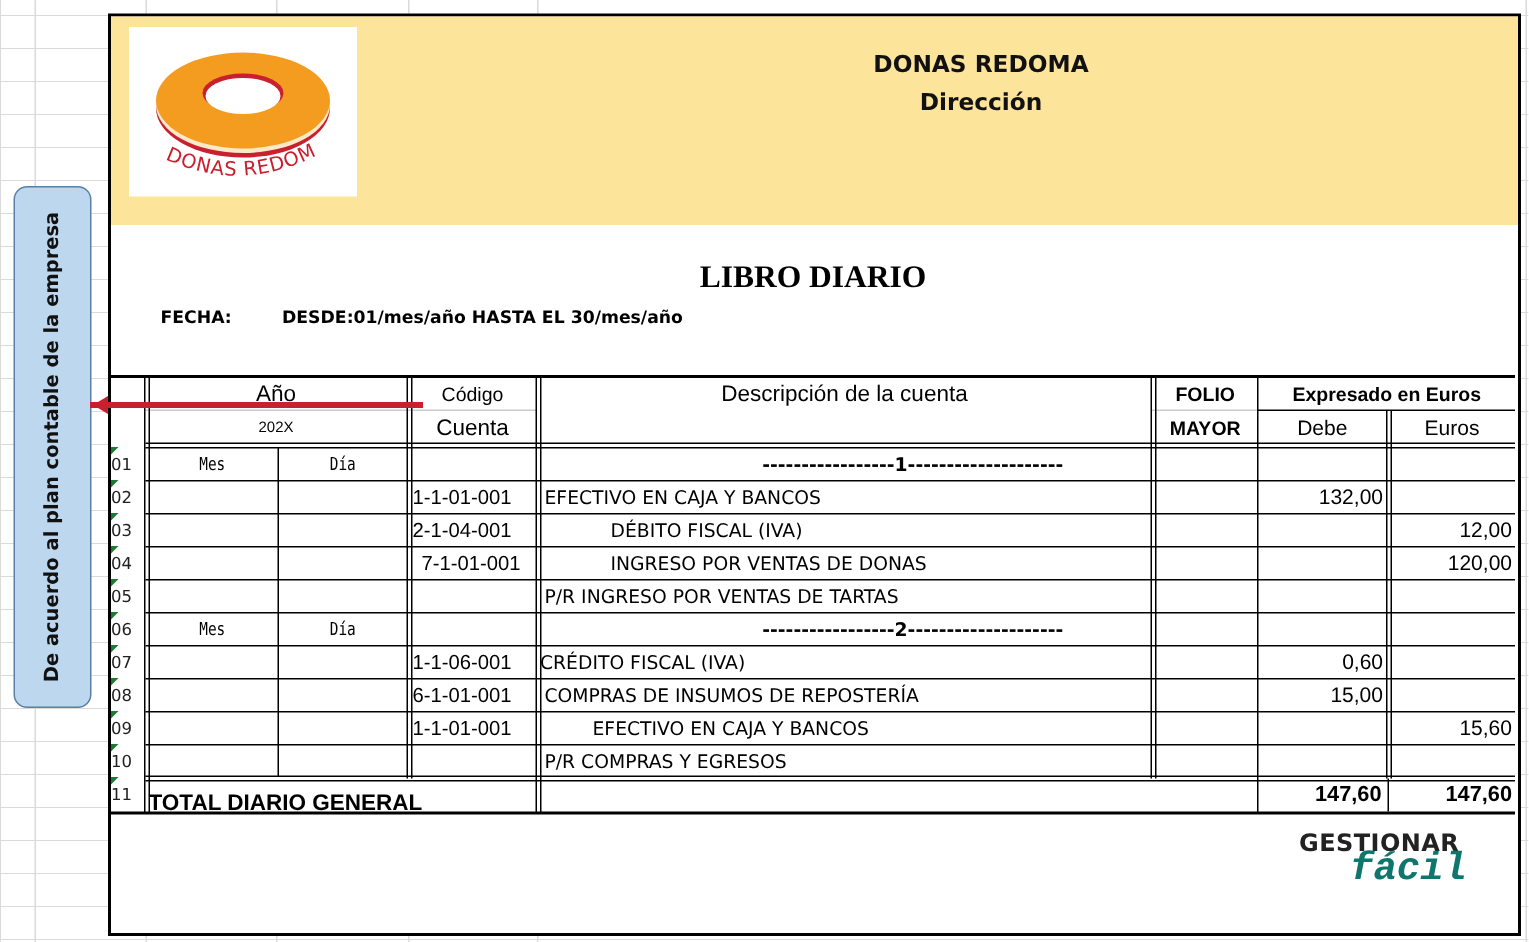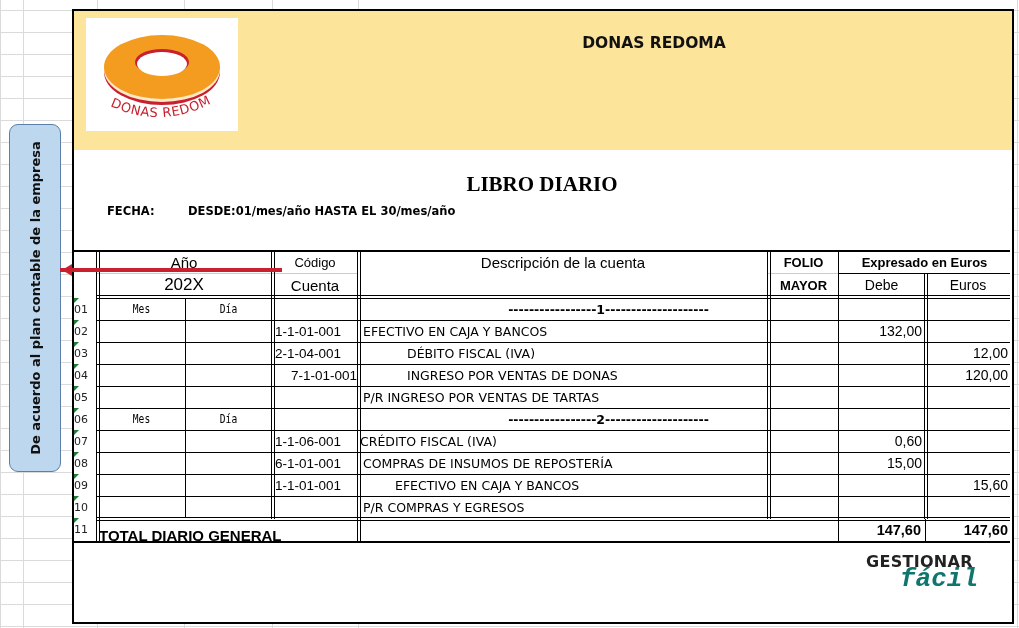--- a/index.html
+++ b/index.html
@@ -57,20 +57,21 @@
         <ellipse cx="76" cy="44" rx="27" ry="13" fill="#c8202e"></ellipse>
         <ellipse cx="76" cy="46" rx="25" ry="12" fill="#fff"></ellipse>
         <path id="arc" d="M24 88 Q76 112 128 84" fill="none"></path>
         <text font-family="DejaVu Sans, sans-serif" font-size="13" fill="#c8202e" letter-spacing="0.5">
           <textPath href="#arc">DONAS REDOMA</textPath>
         </text>
       </svg>
     </div>
     <div class="co">
       <div>DONAS REDOMA</div>
+      <div>Dirección</div>
     </div>
   </div>
 </div>
 
 <div class="title" style="left:73px">LIBRO DIARIO</div>
 <div class="fecha" style="left:107px">FECHA:</div>
 <div class="fecha" style="left:188px">DESDE:01/mes/año HASTA EL 30/mes/año</div>
 
 <div class="hline" style="left:74px;width:936px;top:250px;border-top-width:2px"></div>
 <div class="hline" style="left:97px;width:175px;top:273px;border-color:#ccc"></div>
@@ -94,21 +95,21 @@
 <div class="vdbl" style="left:96px;top:251px;height:291px"></div>
 <div class="vsg" style="left:185px;top:298px;height:220px"></div>
 <div class="vdbl" style="left:271px;top:251px;height:268px"></div>
 <div class="vdbl" style="left:357px;top:251px;height:291px"></div>
 <div class="vdbl" style="left:767px;top:251px;height:268px"></div>
 <div class="vsg" style="left:838px;top:251px;height:291px"></div>
 <div class="vdbl" style="left:924px;top:274px;height:245px"></div>
 <div class="vsg" style="left:925px;top:519px;height:22px"></div>
 
 <div class="cell" style="left:97px;top:251px;width:174px;height:22px;justify-content:center;font-size:15px">Año</div>
-<div class="cell" style="left:97px;top:274px;width:174px;height:22px;justify-content:center;font-size:17px">202X</div>
+<div class="cell" style="left:97px;top:274px;width:174px;height:22px;justify-content:center;font-size:10px">202X</div>
 <div class="cell" style="left:273px;top:251px;width:84px;height:22px;justify-content:center;font-size:13px">Código</div>
 <div class="cell" style="left:273px;top:274px;width:84px;height:22px;justify-content:center;font-size:15px">Cuenta</div>
 <div class="cell" style="left:359px;top:251px;width:408px;height:22px;justify-content:center;font-size:15px">Descripción de la cuenta</div>
 <div class="cell" style="left:769px;top:251px;width:69px;height:22px;justify-content:center;font-size:13px;font-weight:bold">FOLIO</div>
 <div class="cell" style="left:769px;top:274px;width:69px;height:22px;justify-content:center;font-size:13px;font-weight:bold">MAYOR</div>
 <div class="cell" style="left:839px;top:251px;width:171px;height:22px;justify-content:center;font-size:13px;font-weight:bold">Expresado en Euros</div>
 <div class="cell" style="left:839px;top:274px;width:85px;height:22px;justify-content:center;font-size:14px">Debe</div>
 <div class="cell" style="left:926px;top:274px;width:84px;height:22px;justify-content:center;font-size:14px">Euros</div>
 
 <div id="rows">
@@ -136,21 +137,21 @@
     <div class="cell" style="left:186px;top:342px;width:85px;height:22px;justify-content:center;font-family:'DejaVu Sans Mono',monospace;font-size:12px;transform:scaleX(0.8)"></div>
     <div class="cell" style="left:274px;top:342px;width:83px;height:22px;padding-left:1px;font-size:13.5px">2-1-04-001</div>
     <div class="cell" style="left:360px;top:342px;width:407px;height:22px;font-family:'DejaVu Sans',sans-serif;font-size:12.5px;padding-left:47px;">DÉBITO FISCAL (IVA)</div>
     <div class="cell" style="left:770px;top:342px;width:68px;height:22px"></div>
     <div class="cell" style="left:840px;top:342px;width:82px;height:22px;justify-content:flex-end;font-size:14px"></div>
     <div class="cell" style="left:927px;top:342px;width:81px;height:22px;justify-content:flex-end;font-size:14px">12,00</div>
     <div class="tri" style="top:364px"></div>
     <div class="rownum" style="top:369px">04</div>
     <div class="cell" style="left:98px;top:364px;width:87px;height:22px;justify-content:center;font-family:'DejaVu Sans Mono',monospace;font-size:12px;transform:scaleX(0.8)"></div>
     <div class="cell" style="left:186px;top:364px;width:85px;height:22px;justify-content:center;font-family:'DejaVu Sans Mono',monospace;font-size:12px;transform:scaleX(0.8)"></div>
-    <div class="cell" style="left:274px;top:364px;width:83px;height:22px;padding-left:17px;font-size:13.5px">7-1-01-001</div>
+    <div class="cell" style="left:274px;top:364px;width:83px;height:22px;padding-left:7px;font-size:13.5px">7-1-01-001</div>
     <div class="cell" style="left:360px;top:364px;width:407px;height:22px;font-family:'DejaVu Sans',sans-serif;font-size:12.5px;padding-left:47px;">INGRESO POR VENTAS DE DONAS</div>
     <div class="cell" style="left:770px;top:364px;width:68px;height:22px"></div>
     <div class="cell" style="left:840px;top:364px;width:82px;height:22px;justify-content:flex-end;font-size:14px"></div>
     <div class="cell" style="left:927px;top:364px;width:81px;height:22px;justify-content:flex-end;font-size:14px">120,00</div>
     <div class="tri" style="top:386px"></div>
     <div class="rownum" style="top:391px">05</div>
     <div class="cell" style="left:98px;top:386px;width:87px;height:22px;justify-content:center;font-family:'DejaVu Sans Mono',monospace;font-size:12px;transform:scaleX(0.8)"></div>
     <div class="cell" style="left:186px;top:386px;width:85px;height:22px;justify-content:center;font-family:'DejaVu Sans Mono',monospace;font-size:12px;transform:scaleX(0.8)"></div>
     <div class="cell" style="left:274px;top:386px;width:83px;height:22px;padding-left:1px;font-size:13.5px"></div>
     <div class="cell" style="left:360px;top:386px;width:407px;height:22px;font-family:'DejaVu Sans',sans-serif;font-size:12.5px;padding-left:3px;">P/R INGRESO POR VENTAS DE TARTAS</div>

